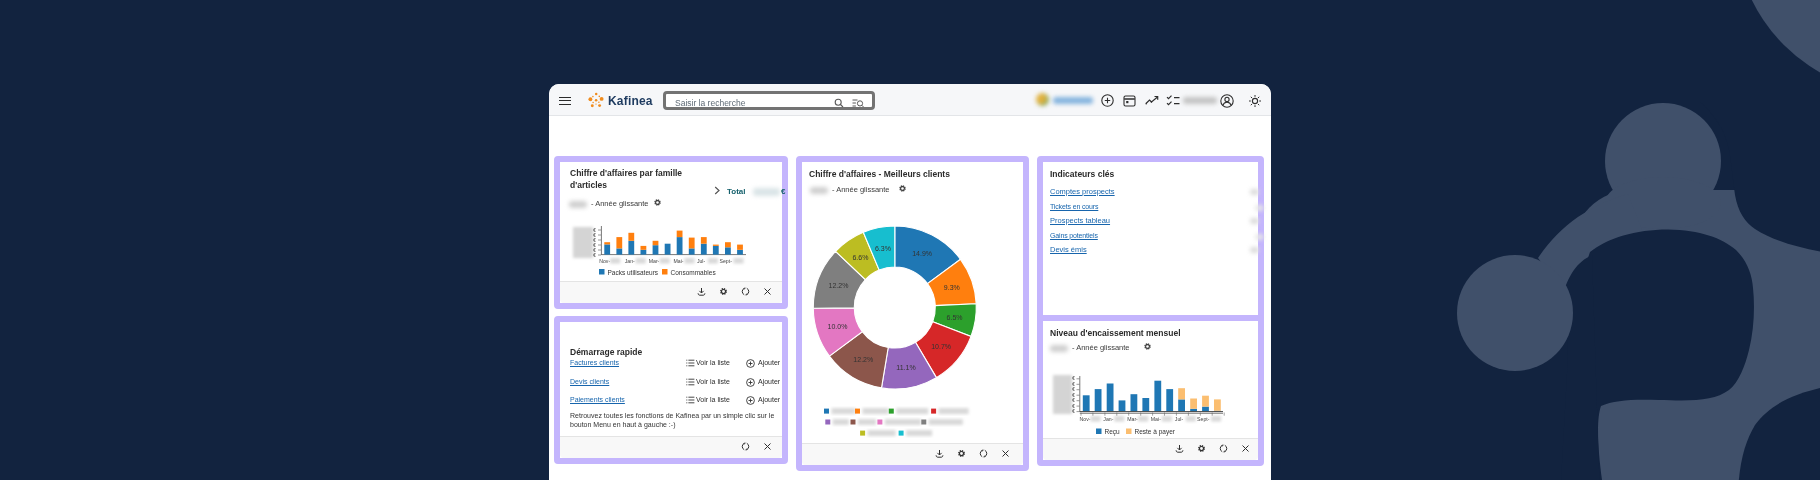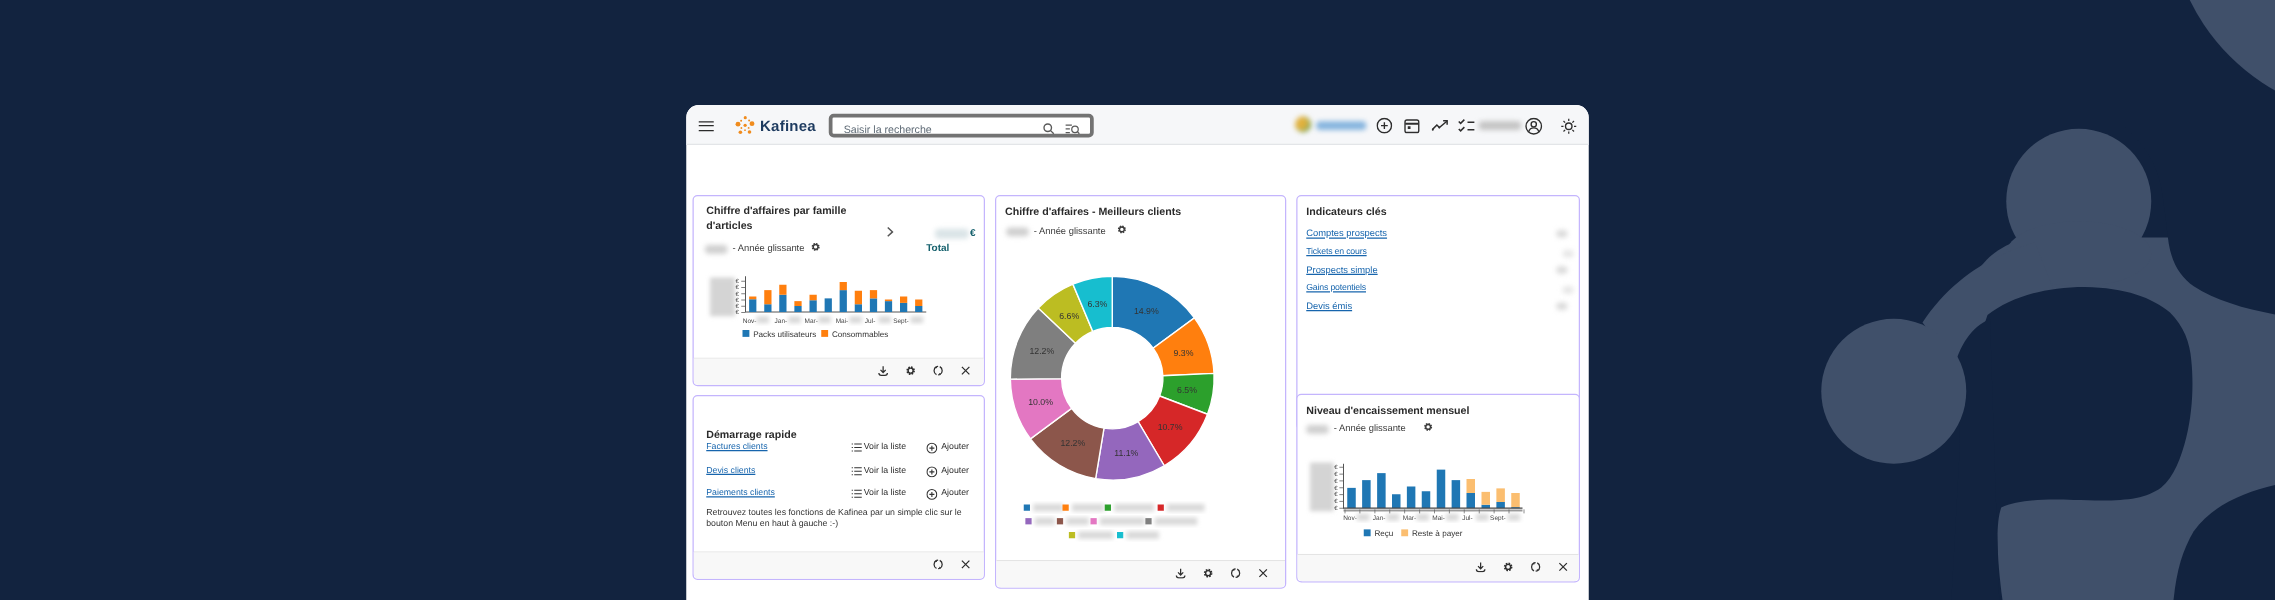--- a/index.html
+++ b/index.html
@@ -16,21 +16,21 @@
 .search { position:absolute; left:114px; top:7px; width:212px; height:19px; background:#fff; border:3px solid #737373; border-radius:4px; }
 .search .ph { position:absolute; left:9px; top:4px; font-size:8.5px; color:#5f6b76; }
 .hicon { position:absolute; top:10px; }
 .blur1 { position:absolute; filter:blur(2px); border-radius:3px; }
 .tabs { position:absolute; left:0; top:33px; width:100%; height:32px; background:#fff; }
 .tab1 { position:absolute; left:14px; top:9px; font-size:8px; letter-spacing:-0.1px; font-weight:bold; color:#1a1a1a; }
 .tabu { position:absolute; left:4px; top:27px; width:138px; height:2px; background:#3b3b3b; }
 .tabdots { position:absolute; left:133px; top:8px; color:#555; font-size:8px; }
 .tab2 { position:absolute; left:151px; top:9px; font-size:8px; letter-spacing:-0.1px; color:#3c3c3c; }
 .tab3 { position:absolute; left:234px; top:9px; font-size:8px; letter-spacing:-0.1px; color:#3c3c3c; }
-.card { position:absolute; background:#fff; border:1px solid #c4b5fd; border-radius:4px; }
+.card { position:absolute; background:#fff; border:6px solid #c4b5fd; border-radius:4px; }
 .cfoot { position:absolute; left:0; bottom:0; width:100%; height:22px; background:#f8f8f8; border-top:1px solid #e4e4e4; border-radius:0 0 4px 4px; }
 .ctitle { position:absolute; font-size:8.5px; font-weight:bold; color:#2b2b2b; line-height:12px; }
 .blink {  color:#1765ad; text-decoration:underline; }
 svg text { font-family:"Liberation Sans", sans-serif; }
 </style>
 </head>
 <body>
 <svg id="deco" width="1820" height="480" viewBox="0 0 1820 480">
 
 <rect x="1572" y="190" width="328" height="410" rx="60" fill="#40506a"></rect>
@@ -118,21 +118,21 @@
           <path d="M7 1v1.8M7 11.2V13M1 7h1.8M11.2 7H13M2.8 2.8l1.3 1.3M9.9 9.9l1.3 1.3M11.2 2.8 9.9 4.1M4.1 9.9l-1.3 1.3"></path>
         </g>
       </svg>
   </div>
 
   <div class="card" id="c1" style="left:5px;top:72px;width:234px;height:153px;">
     <div class="ctitle" style="left:10px;top:5px;width:125px;">Chiffre d'affaires par famille d'articles</div>
     <svg style="position:absolute;left:154px;top:24px" width="6" height="9" viewBox="0 0 6 9" fill="none" stroke="#555" stroke-width="1.2">
         <path d="M1.2 1 L5 4.5 L1.2 8"></path>
       </svg>
-    <span style="position:absolute;left:186px;top:25px;font-size:8px;font-weight:bold;color:#16616d;margin-top:12px;">Total</span>
+    <span style="position:absolute;left:167px;top:25px;font-size:8px;font-weight:bold;color:#16616d;">Total</span>
     <div class="blur1" style="left:193px;top:26px;width:27px;height:8px;background:#dae4e7;"></div>
     <span style="position:absolute;left:221px;top:25px;font-size:8px;font-weight:bold;color:#16616d;">€</span>
     <div class="blur1" style="left:9px;top:39px;width:18px;height:7px;background:#cfcfcf;"></div>
     <span style="position:absolute;left:31px;top:37px;font-size:7.5px;color:#3c3c3c;">- Année glissante</span>
     <svg style="position:absolute;left:93px;top:36px" width="9" height="9" viewBox="0 0 9 9" fill="none" stroke="#3a3a3a" stroke-width="0.9">
         <circle cx="4.5" cy="4.5" r="2.5" stroke-width="1.4" stroke-dasharray="1.15 0.81"></circle>
         <circle cx="4.5" cy="4.5" r="1.9" stroke-width="1.1"></circle>
       </svg>
     <svg style="position:absolute;left:0;top:0" width="234" height="131" viewBox="0 0 234 131">
       <defs>
@@ -323,21 +323,21 @@
         </svg>
       </div>
   </div>
 
   <div class="card" id="c4" style="left:488px;top:72px;width:227px;height:188px;">
     <div class="ctitle" style="left:7px;top:6px;">Indicateurs clés</div>
 <div style="position:absolute;left:7px;top:26.0px;font-size:7.5px;line-height:8px;"><span class="blink">Comptes prospects</span></div>
 <div class="blur1" style="left:207px;top:27.0px;width:9px;height:6px;background:#dadada;"></div>
 <div style="position:absolute;left:7px;top:40.5px;font-size:7px;line-height:8px;letter-spacing:-0.15px;"><span class="blink">Tickets en cours</span></div>
 <div class="blur1" style="left:212px;top:42.5px;width:9px;height:6px;background:#e6e6e6;"></div>
-<div style="position:absolute;left:7px;top:55.0px;font-size:7.5px;line-height:8px;"><span class="blink">Prospects simple</span></div>
+<div style="position:absolute;left:7px;top:55.0px;font-size:7.5px;line-height:8px;"><span class="blink">Prospects tableau</span></div>
 <div class="blur1" style="left:207px;top:56.0px;width:9px;height:6px;background:#dadada;"></div>
 <div style="position:absolute;left:7px;top:69.5px;font-size:7px;line-height:8px;letter-spacing:-0.15px;"><span class="blink">Gains potentiels</span></div>
 <div class="blur1" style="left:212px;top:71.5px;width:9px;height:6px;background:#e6e6e6;"></div>
 <div style="position:absolute;left:7px;top:84.0px;font-size:7.5px;line-height:8px;"><span class="blink">Devis émis</span></div>
 <div class="blur1" style="left:207px;top:85.0px;width:9px;height:6px;background:#dadada;"></div>
     <div class="cfoot">
         <svg style="position:absolute;right:31px;top:5px" width="9" height="9" viewBox="0 0 9 9" fill="none" stroke="#2f2f2f" stroke-width="1">
           <path d="M3.2 1.3A3.6 3.6 0 0 0 3.2 7.7M5.8 1.3A3.6 3.6 0 0 1 5.8 7.7"></path>
           <path d="M3.2 1.3 4.5 1.1M3.2 1.3 3 2.5M5.8 7.7 4.5 7.9M5.8 7.7 6 6.5"></path>
         </svg>

